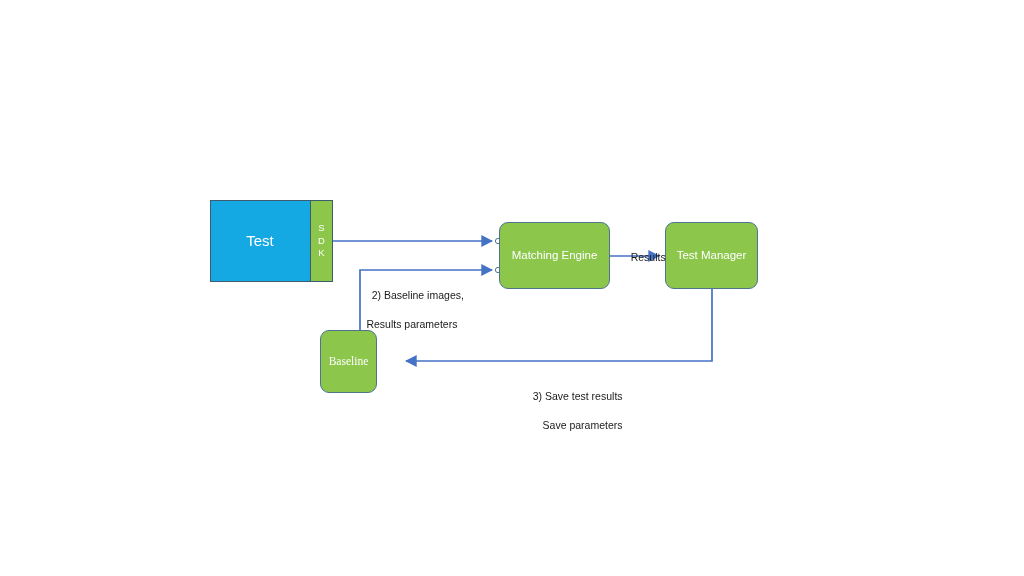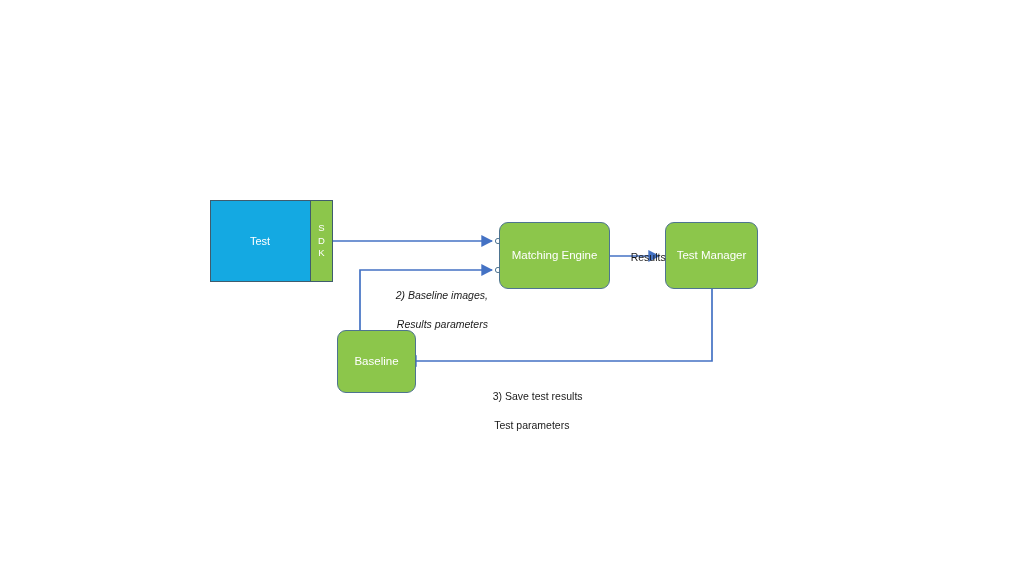--- a/index.html
+++ b/index.html
@@ -37,21 +37,21 @@
     line-height: 1.15;
   }
   
   #node-test {
     left: 210px;
     top: 200px;
     width: 123px;
     height: 82px;
     background: #14A9E2;
     border: 1.4px solid #3F5C6E;
-    font-size: 11px;
+    font-size: 15px;
     
     justify-content: center;
     padding-right: 23px;
   }
   
   #node-sdk {
     left: 310px;
     top: 200px;
     width: 23px;
     height: 82px;
@@ -77,38 +77,39 @@
     width: 111px;
     height: 67px;
   }
   #node-testmanager {
     left: 665px;
     top: 222px;
     width: 93px;
     height: 67px;
   }
   #node-baseline {
-    left: 337px;
+    left: 320px;
     top: 330px;
-    width: 79px;
+    width: 57px;
     height: 63px;
+    font-family: Liberation Serif, serif;
   }
 
   
   .edge-label {
     position: absolute;
     font-size: 10.5px;
     color: #1a1a1a;
     white-space: pre;
     line-height: 1.35;
   }
   #label-checkpoint { left: 369px; top: 221px; text-align: left; }
-  #label-baseline   { left: 384px; top: 274px; text-align: right; font-style: italic; }
+  #label-baseline   { left: 360px; top: 274px; text-align: center; }
   #label-results    { left: 619px; top: 236px; text-align: center; }
-  #label-save       { left: 481px; top: 375px; text-align: center; }
+  #label-save       { left: 521px; top: 375px; text-align: right; }
   .edge-label .l2 { display: block; }
 </style>
 </head>
 <body>
 
 <div id="canvas">
 
   <svg id="wires" viewBox="0 0 1024 576" width="1024" height="576" xmlns="http://www.w3.org/2000/svg">
     <defs>
       <marker id="arrowhead" viewBox="0 0 10 10" refX="9" refY="5" markerWidth="7" markerHeight="7" orient="auto-start-reverse">
@@ -154,16 +155,16 @@
     <span>2) Baseline images,</span>
     <span class="l2">Results parameters</span>
   </div>
 
   <div class="edge-label" id="label-results">
     <span>Results</span>
   </div>
 
   <div class="edge-label" id="label-save">
     <span>3) Save test results</span>
-    <span class="l2">Test parameters</span>
+    <span class="l2">Save parameters</span>
   </div>
 
 </div>
 
 </body></html>

